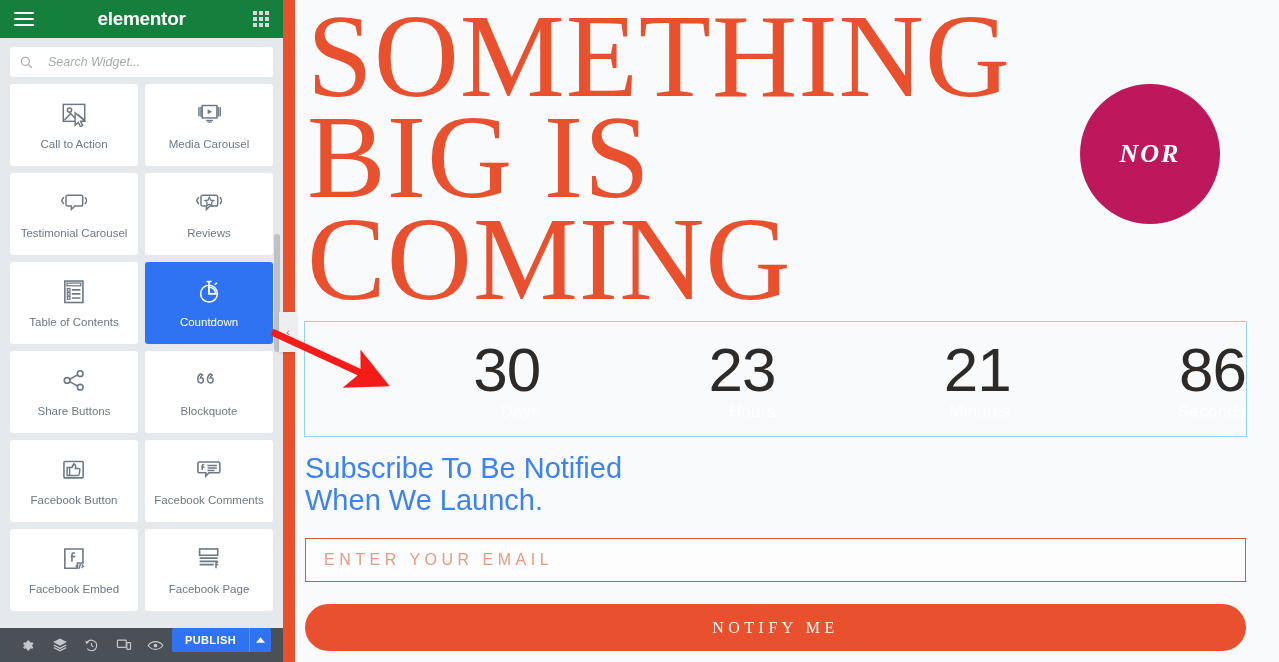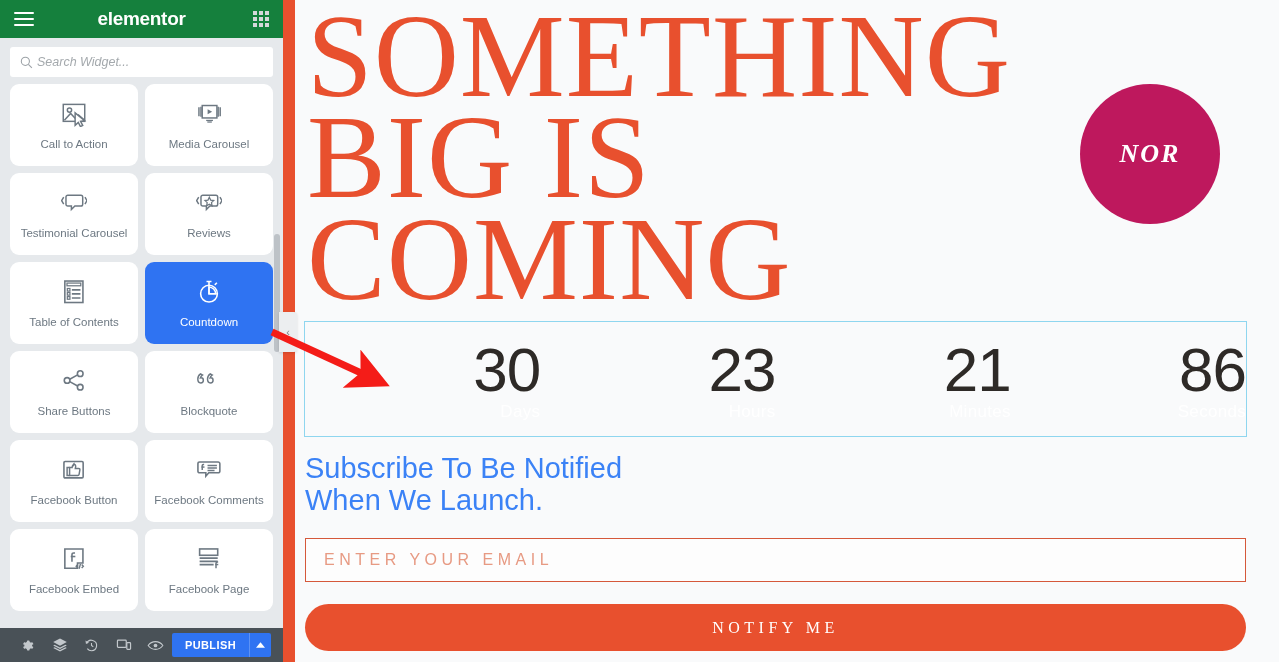--- a/index.html
+++ b/index.html
@@ -32,58 +32,58 @@
   }
   .grid-icon {
     display: grid; grid-template-columns: repeat(3, 4px);
     grid-template-rows: repeat(3, 4px); gap: 2px; cursor: pointer;
   }
   .grid-icon span { background: #d5d8da; display: block; width: 4px; height: 4px; }
 
   .search-wrap { padding: 9px 10px 7px 10px; flex: 0 0 auto; }
   .search-box {
     height: 30px; background: #fff; border-radius: 3px;
-    display: flex; align-items: center; padding: 0 10px; gap: 4px;
+    display: flex; align-items: center; padding: 0 10px; gap: 15px;
   }
   .search-box svg { flex: 0 0 auto; }
   .search-input {
     border: 0; outline: 0; font-size: 12.5px; font-style: italic;
     color: #a4a9ad; font-family: "Liberation Sans", sans-serif;
     background: transparent; width: 100%;
   }
   .search-input::placeholder { color: #a4a9ad; font-style: italic; }
 
   .widgets {
     position: relative;
     flex: 1 1 auto; overflow: hidden;
     padding: 0 10px;
   }
   .widget-grid {
     display: grid; grid-template-columns: 1fr 1fr; gap: 7px 7px;
   }
   .widget {
-    background: #fff; border-radius: 9px; height: 82px;
+    background: #fff; border-radius: 3px; height: 82px;
     display: flex; flex-direction: column; align-items: center;
     justify-content: center; gap: 10px; cursor: pointer;
     user-select: none;
   }
   .widget .wlabel { font-size: 11.5px; color: #6d7882; line-height: 1; }
   .widget.selected { background: #2f73f2; }
   .widget.selected .wlabel { color: #fff; text-align: right; }
   .widget .wicon { height: 30px; display: flex; align-items: center; justify-content: center; }
 
   .panel-scrollbar {
     position: absolute; right: 3px; top: 150px;
     width: 6px; height: 118px; background: #bdc2c7; border-radius: 3px;
     cursor: pointer;
   }
 
   .panel-footer {
     height: 34px; background: #495157; flex: 0 0 34px;
-    display: flex; align-items: center; padding: 0 12px; gap: 0;
+    display: flex; padding: 0 12px; gap: 0;
   }
   .footer-icon {
     width: 33px; height: 34px; display: flex; align-items: center;
     justify-content: center; cursor: pointer;
   }
   .publish-group { margin-left: auto; display: flex; height: 24px; }
   .publish-btn {
     background: #2f73f2; color: #fff; border: 0; cursor: pointer;
     font-size: 11px; font-weight: bold; letter-spacing: 0.4px;
     padding: 0 13px; border-radius: 2px 0 0 2px;

